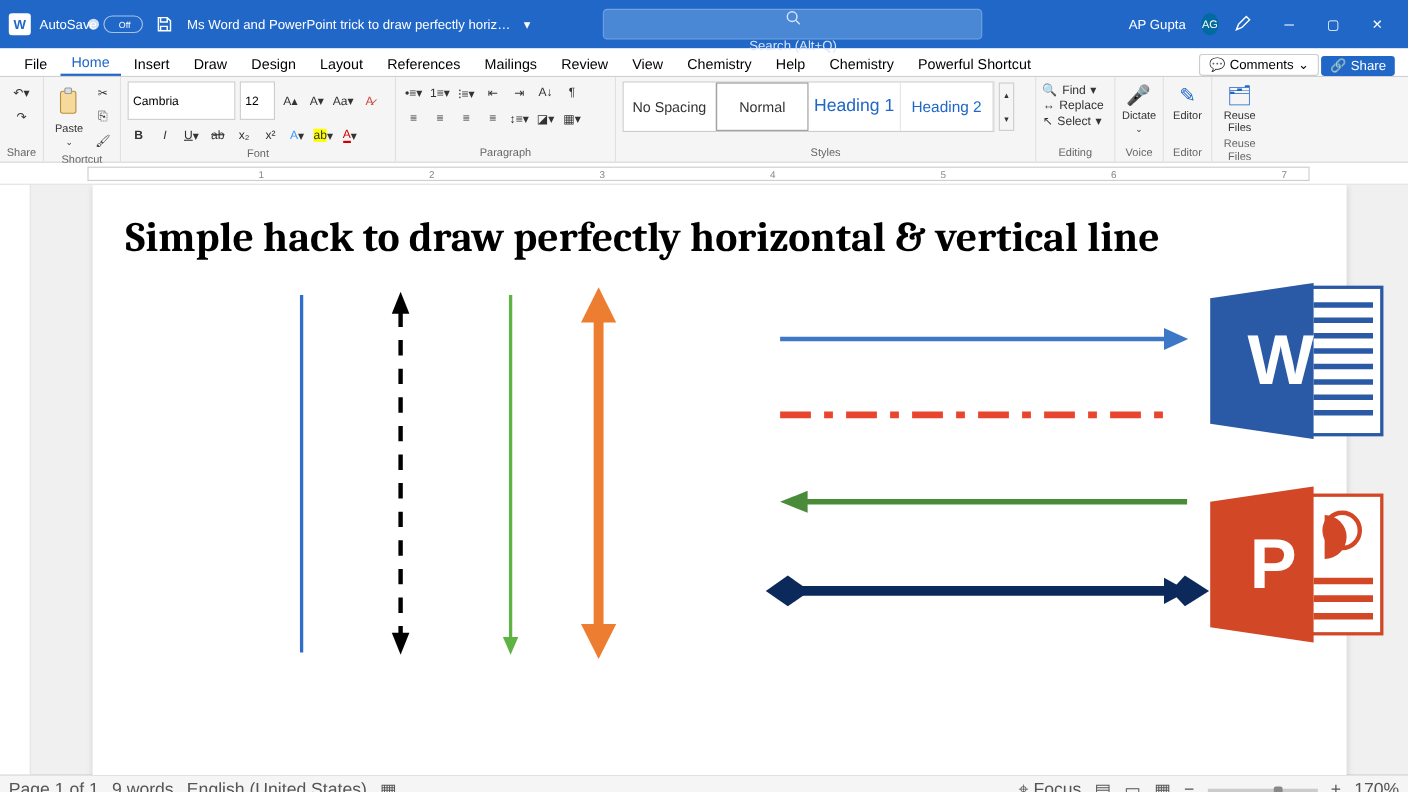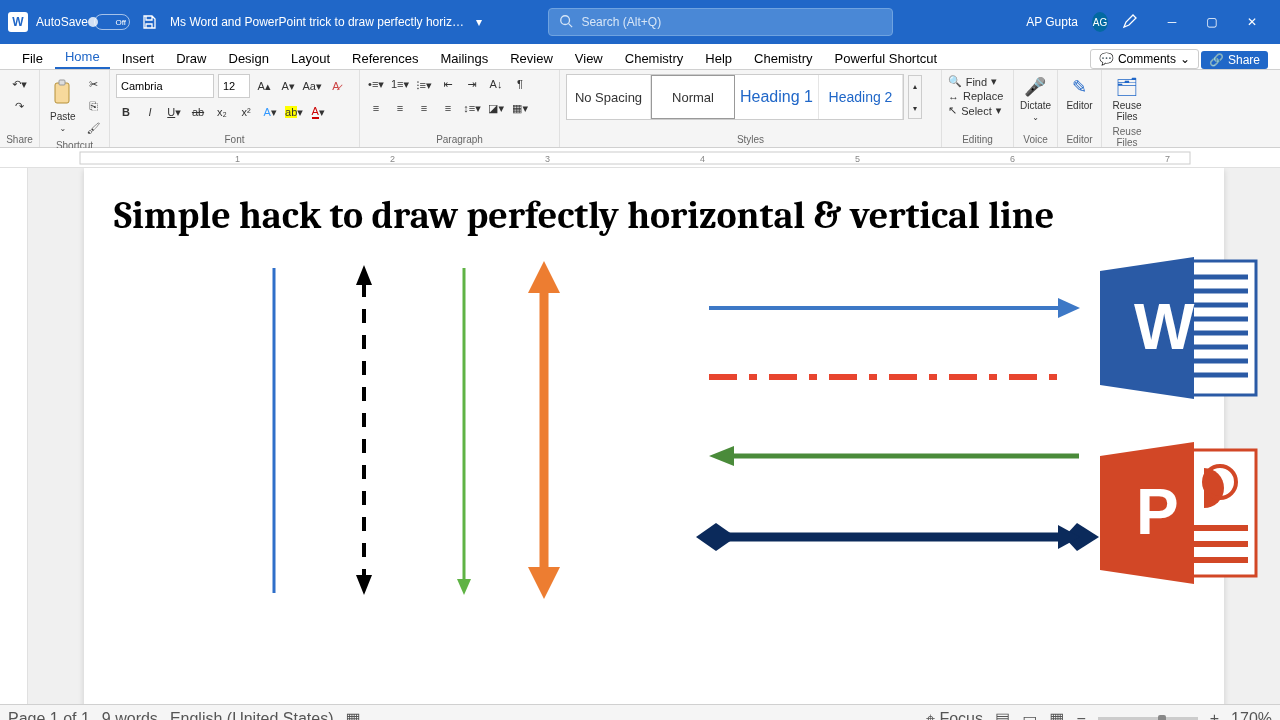--- a/index.html
+++ b/index.html
@@ -1,46 +1,46 @@
 <!DOCTYPE html>
 <html><head>
 <meta charset="utf-8">
 <style>
 * { box-sizing: border-box; margin: 0; padding: 0; font-family: "Segoe UI", Arial, sans-serif; }
 body { background: #f0f0f0; overflow: hidden; }
 
 .titlebar { background: #2067c8; height: 44px; display: flex; align-items: center; color: #fff; padding: 0 8px; font-size: 12px; }
 .titlebar .icon-word { width: 20px; height: 20px; background: #fff; color: #2067c8; font-weight: bold; display: flex; align-items: center; justify-content: center; border-radius: 3px; margin-right: 8px; }
 .autosave { display: flex; align-items: center; gap: 6px; margin-right: 10px; }
-.toggle { width: 36px; height: 16px; border: 1px solid rgba(255,255,255,0.6); border-radius: 8px; display:flex; align-items:center; padding:0 3px; font-size:8px; justify-content:flex-end; }
+.toggle { width: 36px; height: 16px; border: 1px solid rgba(255,255,255,0.6); border-radius: 8px; display:flex; align-items:center; padding:0 3px; font-size:8px; justify-content:flex-start; }
 .toggle::before { content:""; width:10px;height:10px;border-radius:50%;background:#fff;opacity:.8; position:relative; left:-18px; }
 .save-icon { width:18px;height:18px; display:flex;align-items:center;justify-content:center;border-radius:3px; }
 .doc-title { margin-left: 12px; flex: 0 0 auto; max-width: 300px; overflow: hidden; text-overflow: ellipsis; white-space: nowrap; }
-.searchbox { margin: 0 auto; background: #4a88d6; border: 1px solid #6fa3e0; border-radius: 4px; width: 345px; height: 28px; display: flex; align-items: center; padding: 0 10px; gap: 8px; color: #d7e6f7; }
+.searchbox { margin: 0 auto; background: #4a88d6; border: 1px solid #6fa3e0; border-radius: 4px; width: 345px; height: 28px; display: flex; align-items: center; padding: 0 10px; gap: 8px; color: #d7e6f7; flex-direction: column; }
 .titlebar-right { display: flex; align-items: center; gap: 14px; margin-left: auto; }
 .win-btns { display: flex; gap: 0; }
 .win-btn { width: 40px; height: 28px; display: flex; align-items: center; justify-content: center; color:#fff; }
 .avatar { width:16px;height:20px;border-radius:50%;background:#0369a1;display:flex;align-items:center;justify-content:center;font-size:10px; }
 
 .tabs { background: #fff; border-bottom: 1px solid #d0d0d0; height: 26px; display: flex; align-items: flex-end; padding: 0 12px; font-size: 13px; gap: 2px; }
 .tab { padding: 3px 10px; cursor: pointer; }
 .tab.active { border-bottom: 2px solid #2067c8; color: #2067c8; }
 .tabs-spacer { flex: 1; }
 .comments-btn, .share-btn { display: flex; align-items: center; gap: 4px; padding: 2px 8px; border-radius: 3px; font-size: 12px; }
 .comments-btn { border:1px solid #ccc; }
 .share-btn { background: #2067c8; color: #fff; }
 
 .ribbon { background: #f5f5f5; border-bottom: 1px solid #d0d0d0; height: 78px; display: flex; font-size: 11px; color:#333; }
 .ribbon-group { border-right: 1px solid #e0e0e0; padding: 4px 6px 2px 6px; display: flex; flex-direction: column; justify-content: space-between; }
 .ribbon-group .label { text-align: center; font-size: 10px; color: #666; padding-top: 2px; }
 .ribbon-row { display: flex; align-items: center; gap: 4px; }
 .ribbon-btn { min-width: 20px; height: 20px; display: flex; align-items: center; justify-content: center; border-radius: 2px; }
 .ribbon-col { display:flex; flex-direction:column; gap:2px; align-items:center; }
 .big-btn { display:flex; flex-direction:column; align-items:center; justify-content:center; gap:2px; padding:2px 4px; }
-.font-select { border:1px solid #ccc; background:#fff; height:24px; font-size:11px; padding:0 4px; }
+.font-select { border:1px solid #ccc; background:#fff; height:35px; font-size:11px; padding:0 4px; }
 .style-gallery { display:flex; gap:0; border:1px solid #ccc; background:#fff; }
 .style-item { width: 84px; height: 44px; border-right:1px solid #e5e5e5; display:flex;align-items:center;justify-content:center; font-size:13px; }
 .style-item.sel { border:1px solid #999; }
 .style-item.h1 { color:#2067c8; font-size:16px; }
 .style-item.h2 { color:#2067c8; font-size:14px; }
 .editing-group .row { display:flex; align-items:center; gap:4px; font-size:11px; padding:1px 0;}
 
 .ruler { background:#fff; height:20px; border-bottom:1px solid #e0e0e0; display:flex; align-items:center; font-size:9px; color:#888; padding-left: 30px; position: relative; }
 
 .workspace { background:#f0f0f0; height: 536px; display:flex; }

